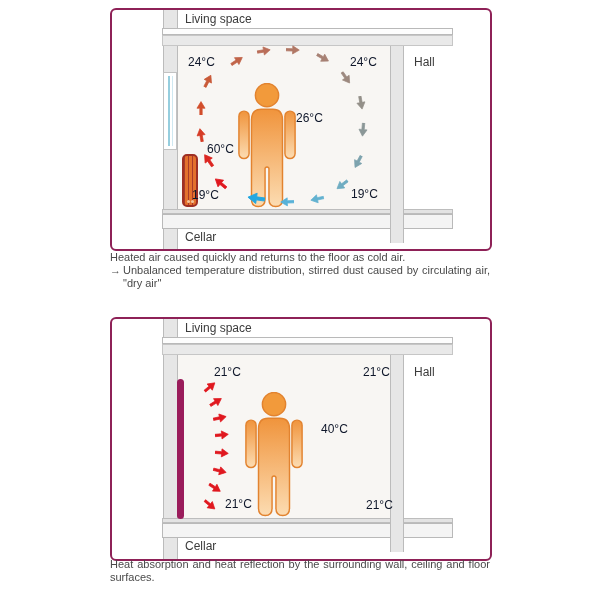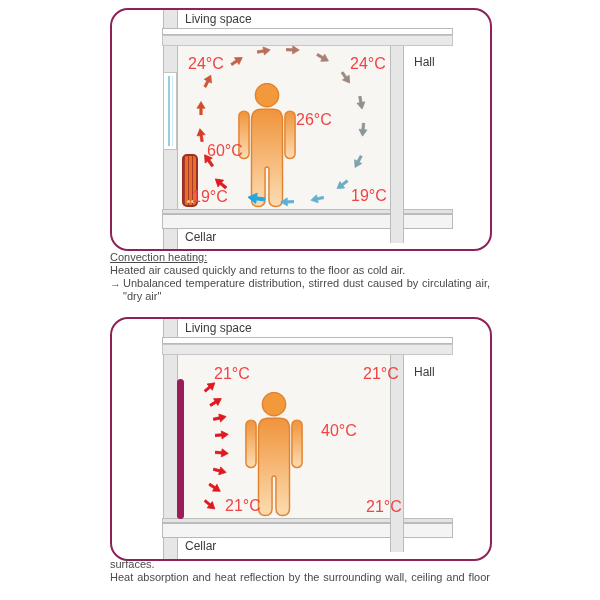--- a/index.html
+++ b/index.html
@@ -1,40 +1,40 @@
 <!DOCTYPE html>
 <html><head>
 <meta charset="utf-8">
 <style>
   html,body{margin:0;padding:0;background:#ffffff;}
   #canvas{position:relative;width:600px;height:600px;background:#ffffff;overflow:hidden;
           font-family:"Liberation Sans",sans-serif;}
   .panel{position:absolute;left:110px;width:378px;background:#ffffff;
-         border:2px solid #8e2157;border-radius:18px;overflow:hidden;}
+         border:2px solid #8e2157;border-radius:6px;overflow:hidden;}
   .wall{position:absolute;background:#e6e6e6;border-left:1px solid #bbbbbb;border-right:1px solid #bbbbbb;box-sizing:border-box;}
   .wall-left{left:51px;top:0;width:15px;height:100%;}
   .wall-right{left:278px;top:36px;width:14px;height:197px;}
   .room{position:absolute;left:66px;top:36px;width:212px;height:163px;background:#f8f6f3;}
   .slab{position:absolute;box-sizing:border-box;}
   .ceil-strip{left:50px;top:18px;width:291px;height:7px;background:#fdfdfd;border:1px solid #b9b9b9;}
   .ceil-band{left:50px;top:25px;width:291px;height:11px;background:#e9e9e9;border:1px solid #c6c6c6;}
   .floor-strip{left:50px;top:199px;width:291px;height:5px;background:#e3e3e3;border:1px solid #bdbdbd;}
   .floor-band{left:50px;top:204px;width:291px;height:15px;background:#f4f4f4;border:1px solid #b9b9b9;}
   .window{position:absolute;left:51px;top:62px;width:14px;height:78px;background:#ffffff;
           border:1px solid #c2c2c2;box-sizing:border-box;}
   .glass{position:absolute;left:4px;top:3px;bottom:3px;width:2px;background:#96cede;}
   .glass2{position:absolute;left:8px;top:3px;bottom:3px;width:1px;background:#cfe8f1;}
   .radiator{position:absolute;left:70px;top:144px;width:16px;height:53px;border-radius:5px;
             border:2px solid #9e2f24;box-sizing:border-box;
             background:repeating-linear-gradient(90deg,#a93a28 0px,#a93a28 1.5px,#e4702c 1.5px,#e4702c 4px);}
   .radiator-dots{position:absolute;left:3px;bottom:2px;width:3px;height:3px;border-radius:50%;
             background:#f2c49a;box-shadow:4px 0 0 #f2c49a;}
   .wall-heater{position:absolute;left:65px;top:60px;width:7px;height:140px;border-radius:3.5px;background:#9a1c5b;}
   .lbl{position:absolute;font-size:12px;color:#3b3b3b;white-space:nowrap;}
-  .temp{position:absolute;font-size:16px;color:#ef4444;white-space:nowrap;}
+  .temp{position:absolute;font-size:12px;color:#0f172a;white-space:nowrap;}
   .overlay,.figure-slot{position:absolute;}
   .arrow{position:absolute;line-height:0;}
   .caption{position:absolute;left:110px;width:380px;font-size:11px;line-height:12.9px;color:#4a4a4a;}
   .cap-title{text-decoration:underline;}
   .cap-line{position:relative;}
   .cap-line.indent{padding-left:13px;}
   .cap-line.stretch{text-align:justify;text-align-last:justify;white-space:normal;}
   .cap-arrow{position:absolute;left:0;top:0;}
 </style>
 </head>
@@ -129,21 +129,20 @@
         <div class="arrow" style="left: 168px; top: 187.1px; transform: rotate(178deg);"><svg width="14" height="9.799999999999999" viewBox="0 0 20 14">
             <path d="M0,5.3 L9.5,5.3 L9.5,1.2 L19,7 L9.5,12.8 L9.5,8.7 L0,8.7 Z" fill="#58b2d8" stroke="#58b2d8" stroke-width="1" stroke-linejoin="round"></path>
           </svg></div>
         <div class="arrow" style="left: 135px; top: 181.7px; transform: rotate(188deg);"><svg width="18" height="12.6" viewBox="0 0 20 14">
             <path d="M0,5.3 L9.5,5.3 L9.5,1.2 L19,7 L9.5,12.8 L9.5,8.7 L0,8.7 Z" fill="#24a7e0" stroke="#24a7e0" stroke-width="1" stroke-linejoin="round"></path>
           </svg></div>
       </div>
   </div>
 
   <div class="caption" style="top:251px">
-    <div class="cap-title">Convection heating:</div>
     <div id="caplines-0">
         <div class="cap-line">Heated air caused quickly and returns to the floor as cold air.</div>
         <div class="cap-line indent stretch"><span class="cap-arrow">→</span>Unbalanced temperature distribution, stirred dust caused by circulating air,</div>
         <div class="cap-line indent">"dry air"</div>
       </div>
   </div>
 
   <div class="panel" style="top:317px;height:240px">
     <div class="wall wall-left"></div>
     <div class="room"></div>
@@ -198,18 +197,18 @@
             <path d="M0,5.3 L9.5,5.3 L9.5,1.2 L19,7 L9.5,12.8 L9.5,8.7 L0,8.7 Z" fill="#e0181f" stroke="#e0181f" stroke-width="1" stroke-linejoin="round"></path>
           </svg></div>
         <div class="arrow" style="left: 75px; top: 181.1px; transform: rotate(40deg);"><svg width="14" height="9.799999999999999" viewBox="0 0 20 14">
             <path d="M0,5.3 L9.5,5.3 L9.5,1.2 L19,7 L9.5,12.8 L9.5,8.7 L0,8.7 Z" fill="#e0181f" stroke="#e0181f" stroke-width="1" stroke-linejoin="round"></path>
           </svg></div>
       </div>
   </div>
 
   <div class="caption" style="top:558px">
     <div id="caplines-1">
+        <div class="cap-line stretch">Heat absorption and heat reflection by the surrounding wall, ceiling and floor</div>
         <div class="cap-line">surfaces.</div>
-        <div class="cap-line stretch">Heat absorption and heat reflection by the surrounding wall, ceiling and floor</div>
       </div>
   </div>
 
 </div>
 
 </body></html>

